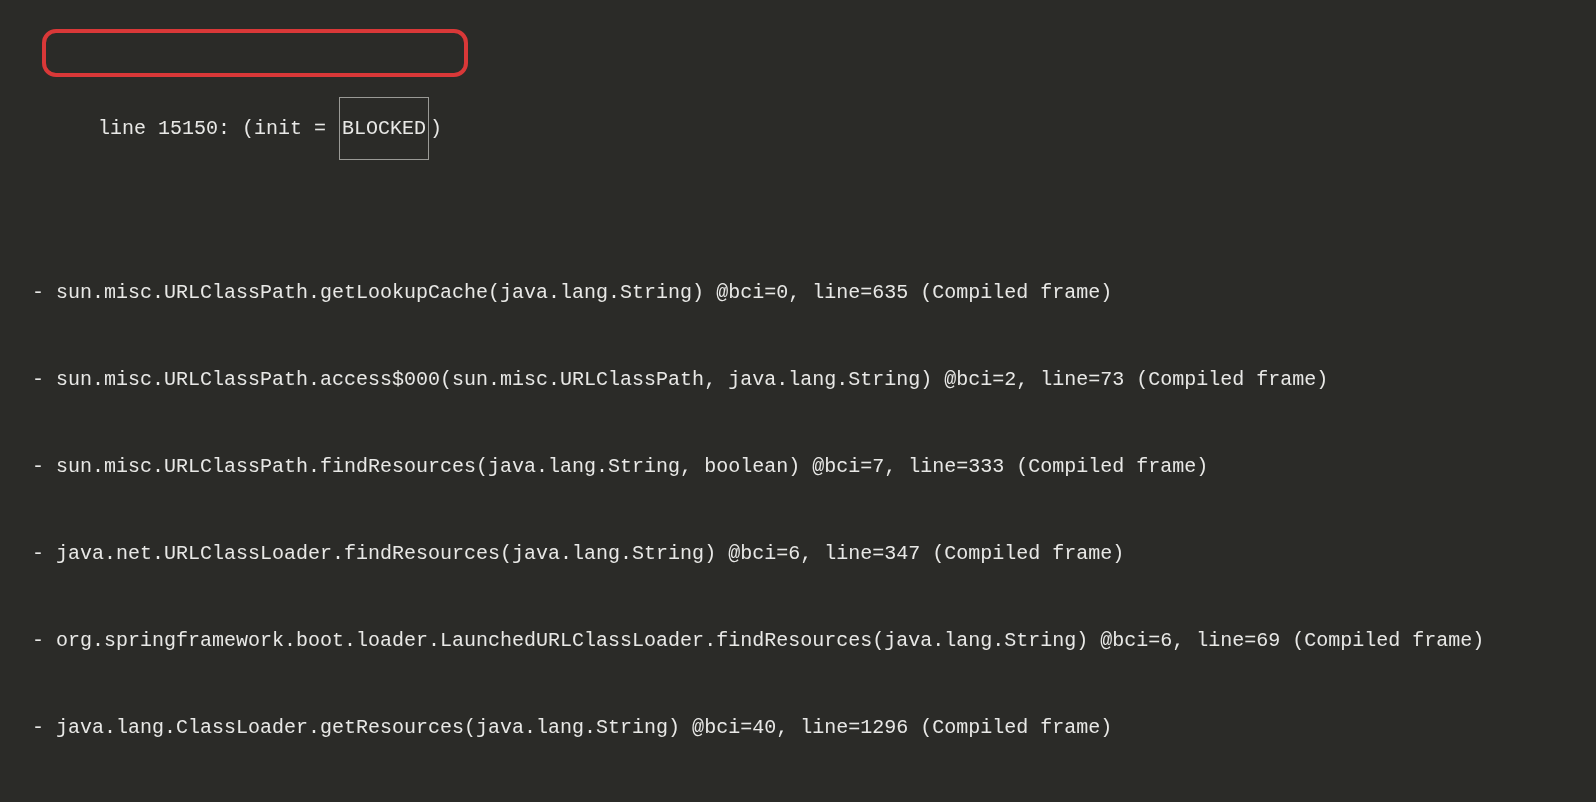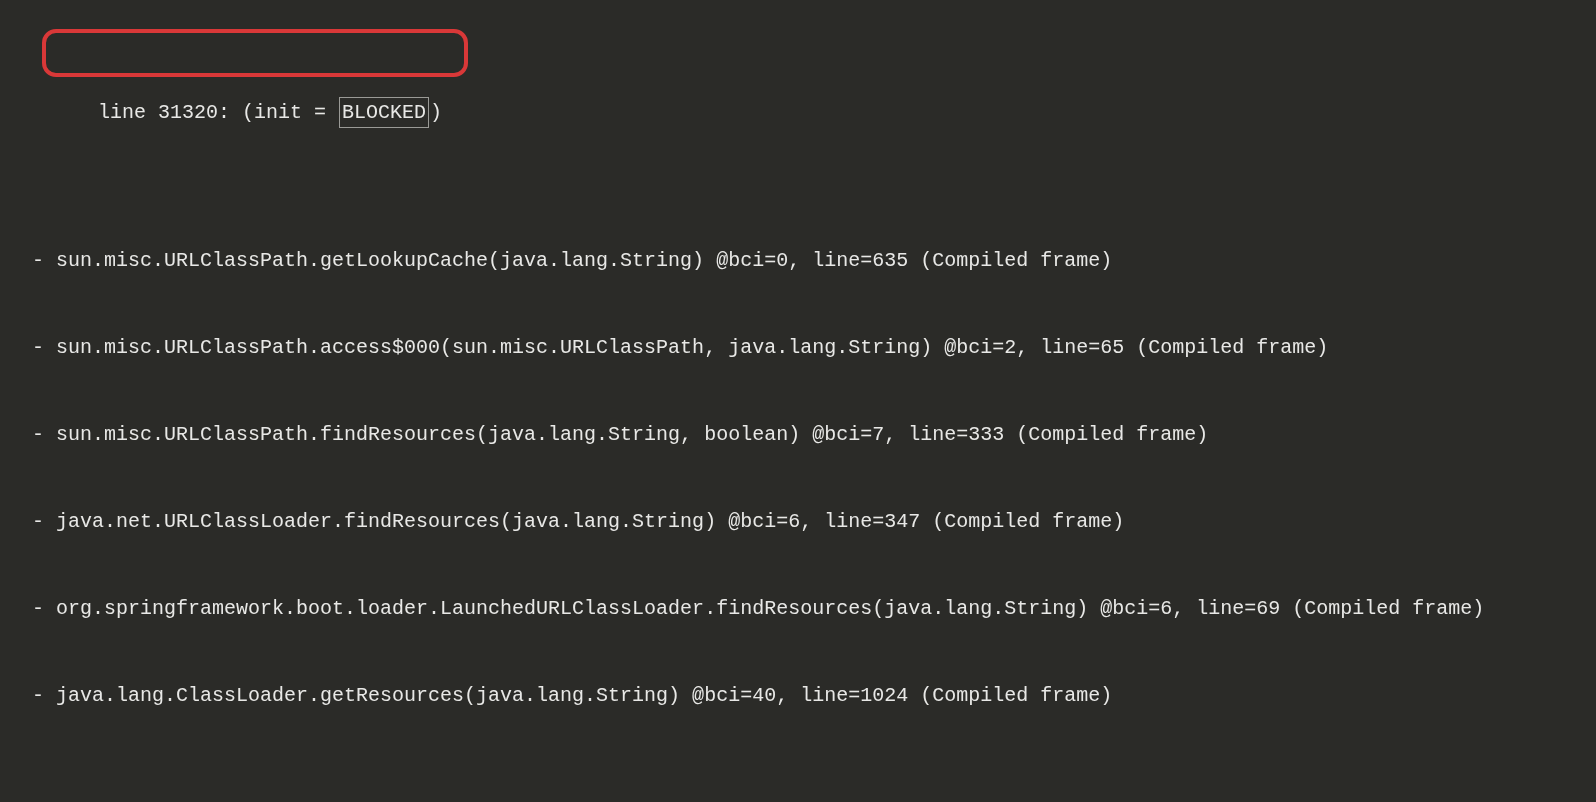--- a/index.html
+++ b/index.html
@@ -30,42 +30,42 @@
       border-radius: 14px;
       top: -10px;
       left: -8px;
       width: 426px;
       height: 48px;
       pointer-events: none;
     }
     .state-value {
       display: inline-block;
       border: 1px solid #9a9a96;
-      padding: 0 2px;
+      padding: 16px 2px;
       margin: 0 1px;
     }
     .frame-line {
       display: block;
     }
   </style>
 </head>
 <body>
 
 <div class="content">
   <div class="header-line">
     <span class="highlight-box"></span>
-    <span>line </span><span>31320</span><span>: (init = </span><span class="state-value">BLOCKED</span><span>)</span>
+    <span>line </span><span>15150</span><span>: (init = </span><span class="state-value">BLOCKED</span><span>)</span>
   </div>
   <div class="frames">
     <span class="frame-line"> - sun.misc.URLClassPath.getLookupCache(java.lang.String) @bci=0, line=635 (Compiled frame)</span>
-    <span class="frame-line"> - sun.misc.URLClassPath.access$000(sun.misc.URLClassPath, java.lang.String) @bci=2, line=65 (Compiled frame)</span>
+    <span class="frame-line"> - sun.misc.URLClassPath.access$000(sun.misc.URLClassPath, java.lang.String) @bci=2, line=73 (Compiled frame)</span>
     <span class="frame-line"> - sun.misc.URLClassPath.findResources(java.lang.String, boolean) @bci=7, line=333 (Compiled frame)</span>
     <span class="frame-line"> - java.net.URLClassLoader.findResources(java.lang.String) @bci=6, line=347 (Compiled frame)</span>
     <span class="frame-line"> - org.springframework.boot.loader.LaunchedURLClassLoader.findResources(java.lang.String) @bci=6, line=69 (Compiled frame)</span>
-    <span class="frame-line"> - java.lang.ClassLoader.getResources(java.lang.String) @bci=40, line=1024 (Compiled frame)</span>
+    <span class="frame-line"> - java.lang.ClassLoader.getResources(java.lang.String) @bci=40, line=1296 (Compiled frame)</span>
     
     
     
     
     
     
     
     
     
     

